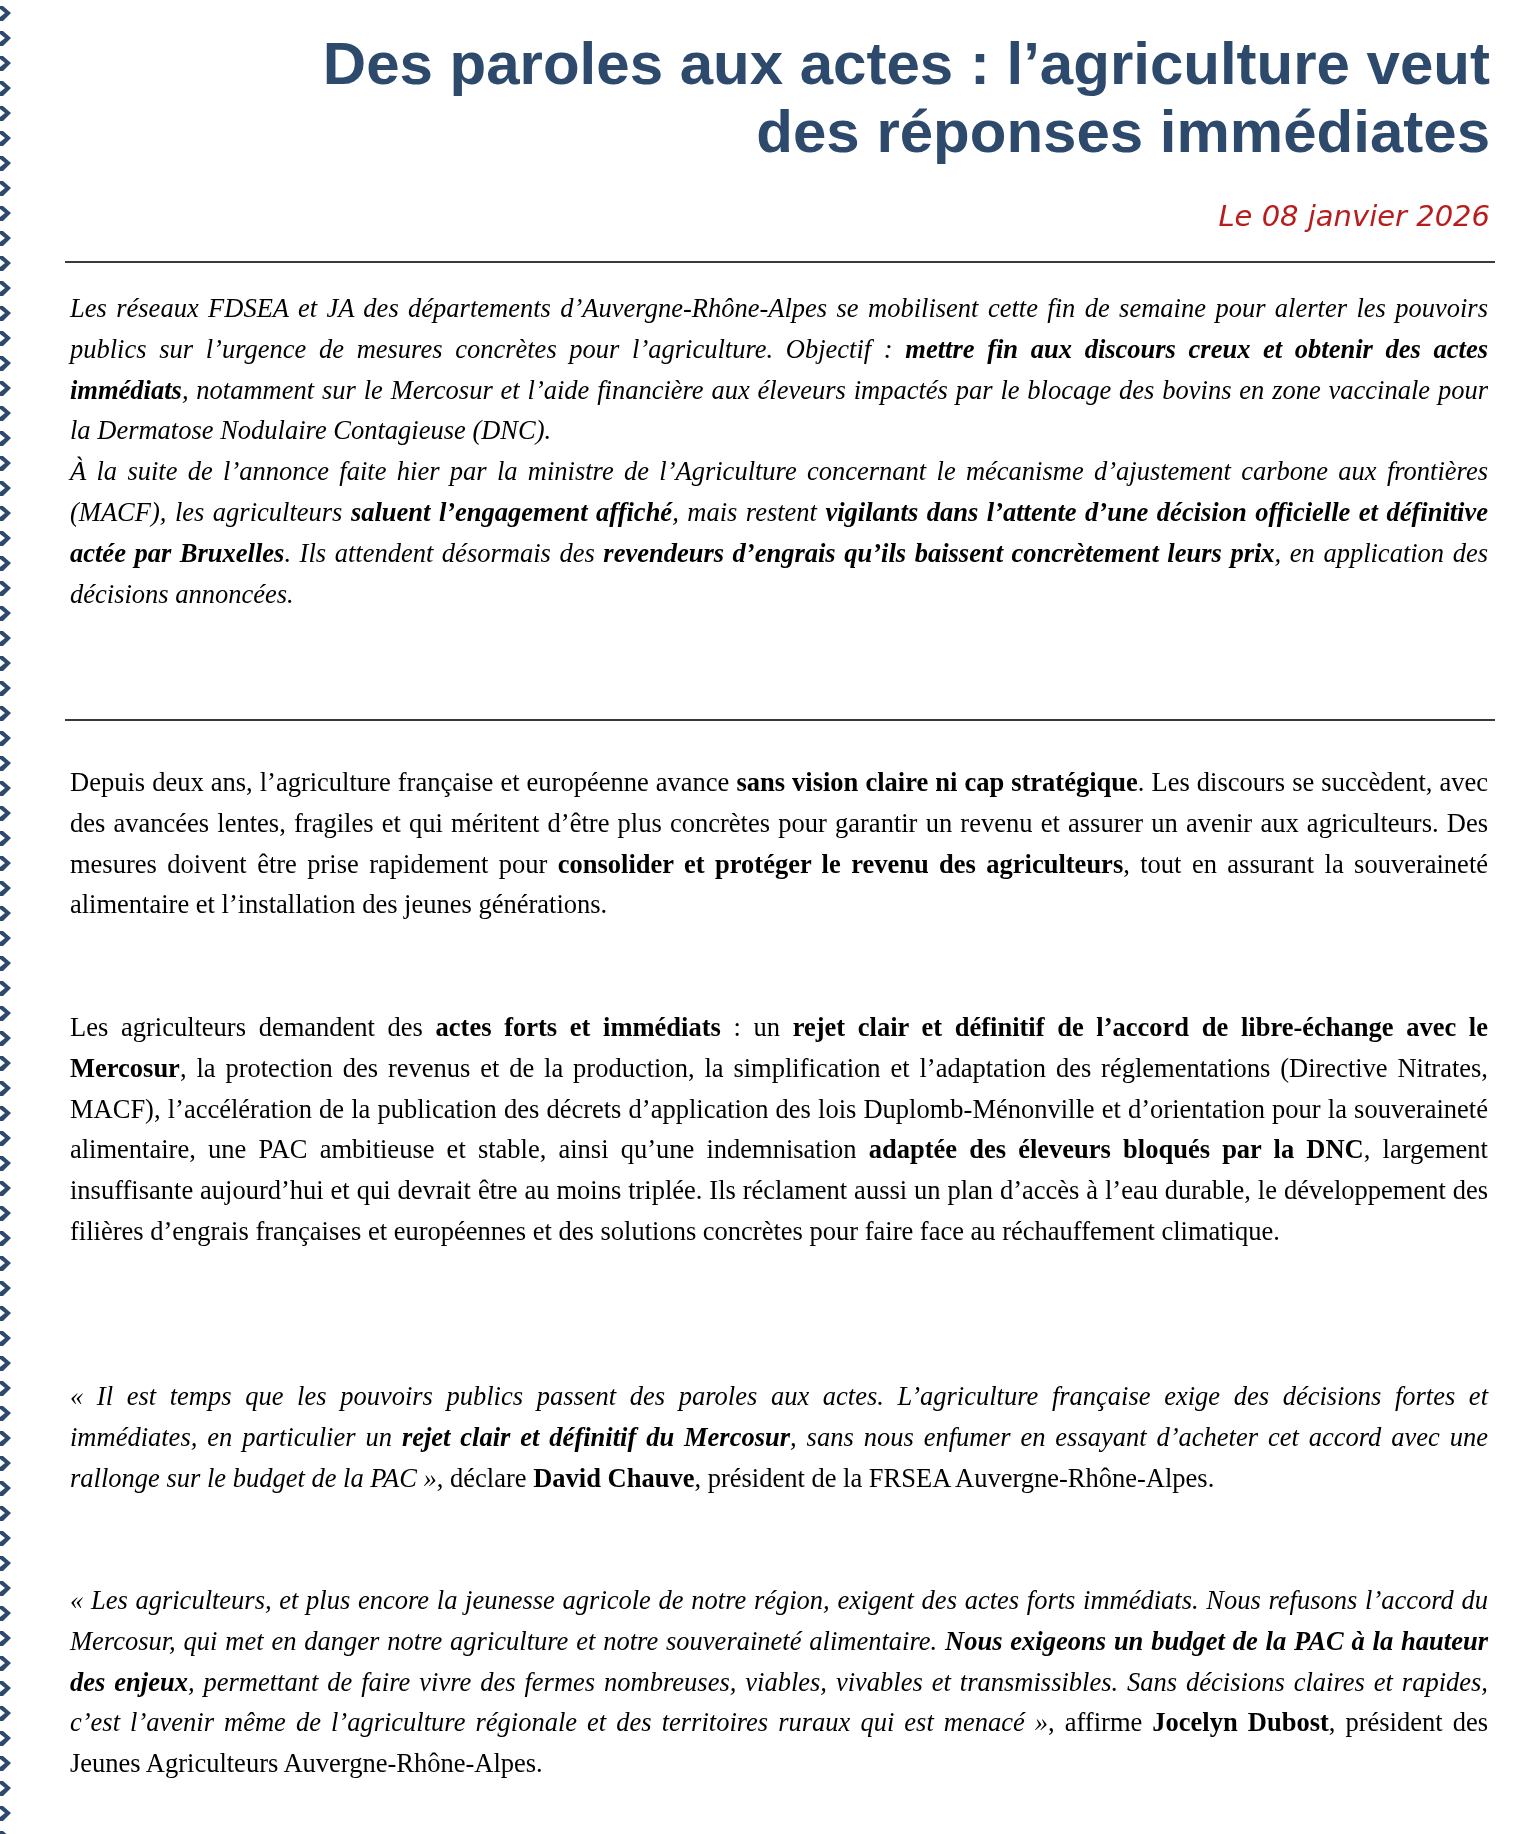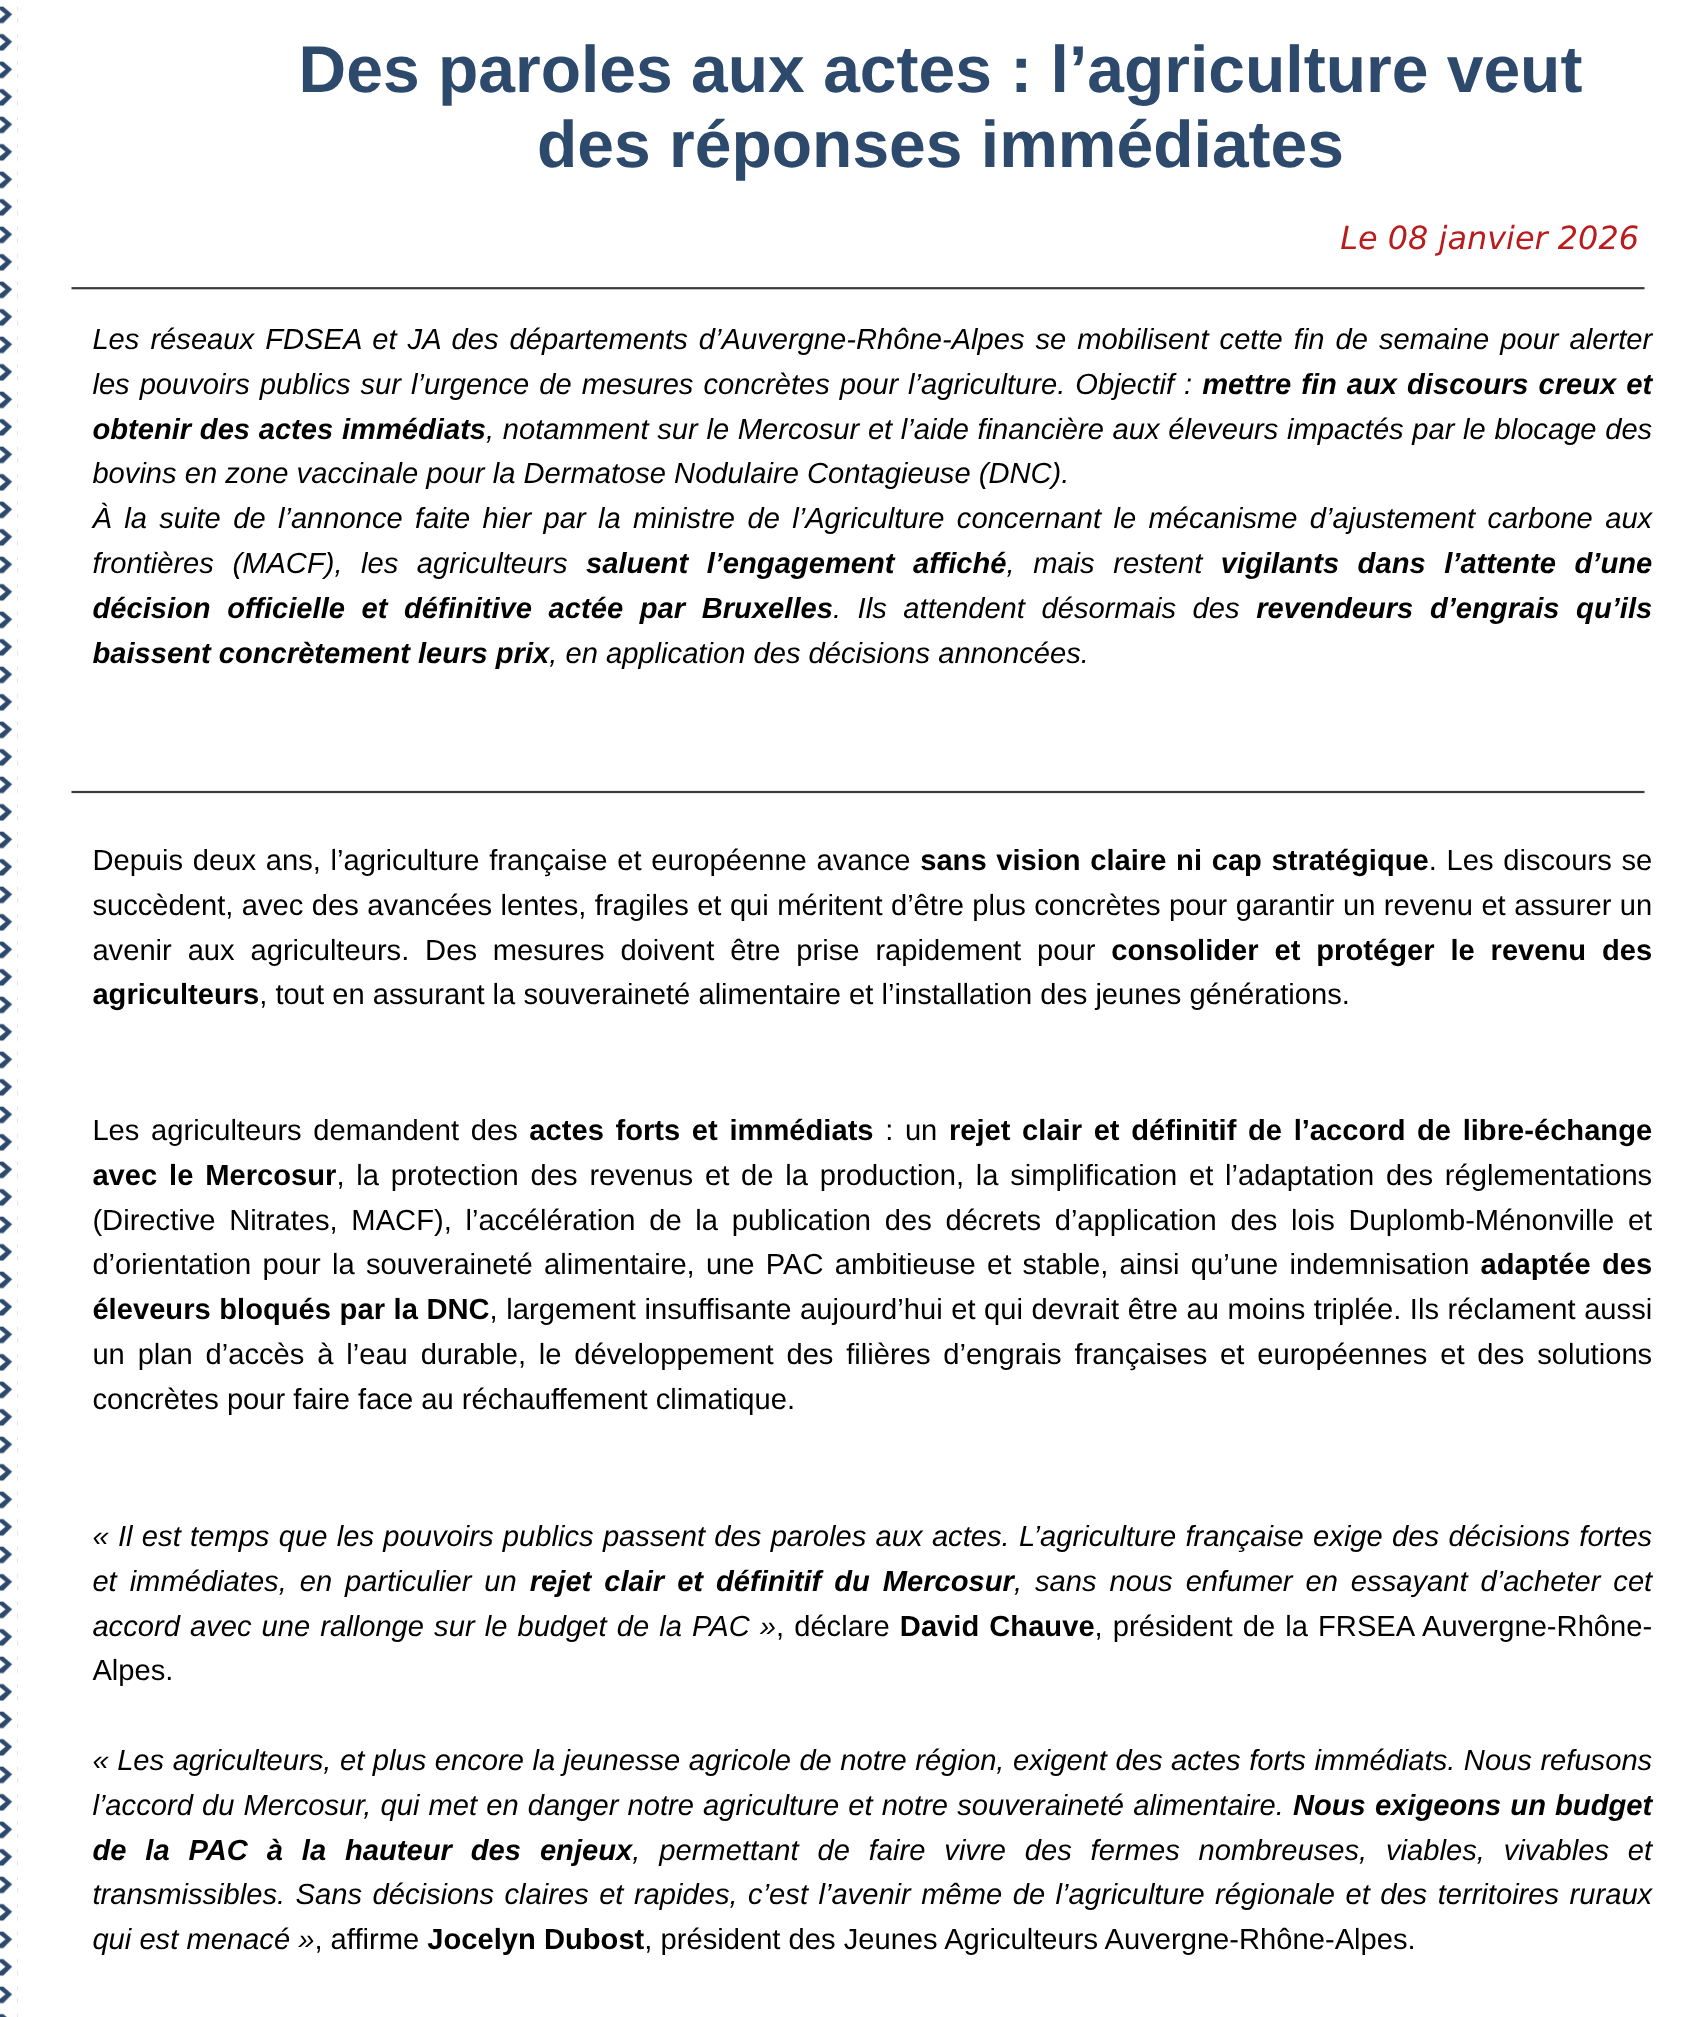--- a/index.html
+++ b/index.html
@@ -5,30 +5,30 @@
   html, body { margin: 0; padding: 0; background: #ffffff; }
   body { width: 1536px; height: 1834px; position: relative; overflow: hidden; color: #000; }
   .left-border {
     position: absolute; left: 0; top: 0; width: 14px; height: 1834px;
     background-image: repeating-linear-gradient(180deg, transparent 0px, transparent 9px, #2d4a6d 9px, #2d4a6d 20px, transparent 20px, transparent 25px);
     -webkit-mask-image: linear-gradient(90deg, #000 0, #000 60%, transparent 100%);
   }
   .title {
     position: absolute; left: 70px; width: 1420px; top: 30px;
     font-family: "Liberation Sans", sans-serif; font-weight: bold; font-size: 60px; line-height: 68px;
-    color: #2d4a6d; text-align: center; margin: 0; padding-left: 150px; box-sizing: border-box;
+    color: #2d4a6d; text-align: right; margin: 0; padding-left: 150px; box-sizing: border-box;
   }
   .date {
     position: absolute; right: 46px; top: 196px;
     font-family: "DejaVu Sans", sans-serif; font-style: italic; font-size: 29px; line-height: 40px; color: #b91c1c;
   }
   .rule { position: absolute; left: 65px; width: 1430px; height: 2px; background: #3a3a3a; }
   .block {
-    position: absolute; left: 84px; width: 1418px;
-    font-family: Liberation Sans, sans-serif; font-size: 26.5px; line-height: 40.8px;
+    position: absolute; left: 70px; width: 1418px;
+    font-family: Liberation Serif, serif; font-size: 26.5px; line-height: 40.8px;
     text-align: justify; margin: 0;
   }
   .block.italic { font-style: italic; }
   .block b { font-weight: bold; }
 </style>
 </head>
 <body>
 
 <div class="left-border"></div>
 <svg style="position:absolute;left:0;top:0" width="16" height="1834">

